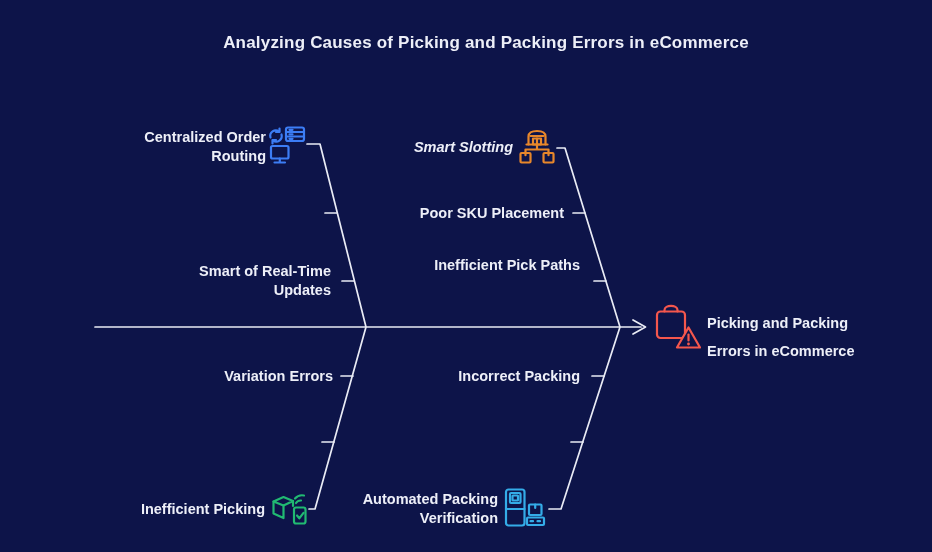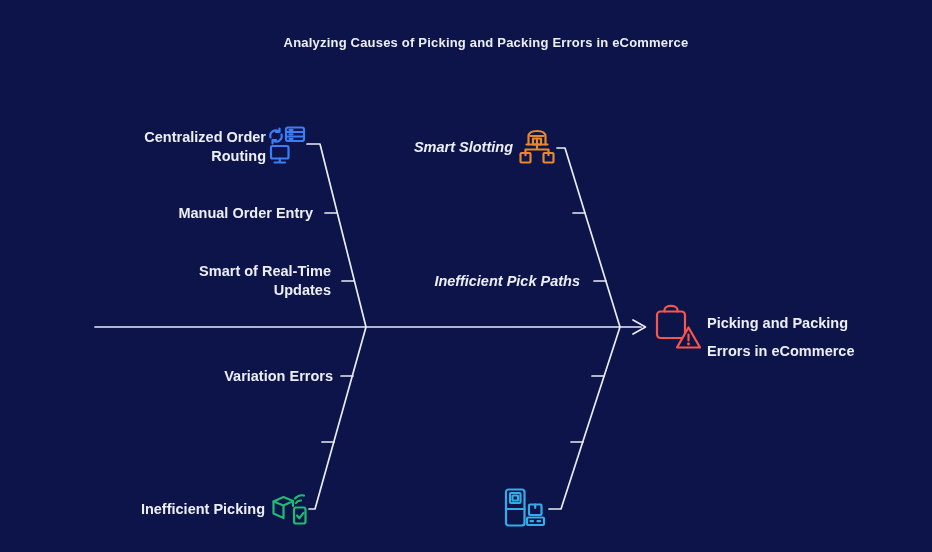--- a/index.html
+++ b/index.html
@@ -3,41 +3,41 @@
 <meta charset="utf-8">
 <style>
   html,body { margin:0; padding:0; background:#060b33; }
   .canvas {
     position:relative; width:932px; height:552px; overflow:hidden;
     background: var(--c-background, #0D1449);
     font-family: "Liberation Sans", sans-serif;
   }
   .title {
     position:absolute; left:186px; top:31px; width:600px; margin:0;
-    text-align:center; font-size:13px; line-height:24px; font-weight:700;
+    text-align:center; font-size:17px; line-height:24px; font-weight:700;
     color: var(--c-text, #F0F2FA); letter-spacing:0.2px;
   }
   .lines { position:absolute; left:0; top:0; }
   .lines path {
     stroke: var(--c-line, #E9EBF5); stroke-width:1.7; fill:none;
     stroke-linecap:round; stroke-linejoin:round;
   }
   .lbl {
     position:absolute; font-weight:700; font-size:14.5px; line-height:19px;
     color: var(--c-text, #E9EBF7); text-align:right;
   }
   .lbl-centralized { right:666px; top:128px; width:140px; }
   .lbl-manual      { right:619px; top:204px; width:175px; }
   .lbl-lack        { right:601px; top:262px; width:150px; }
   .lbl-variation   { right:599px; top:367px; width:170px; }
   .lbl-skumis      { right:620px; top:433px; width:170px; }
   .lbl-intelligent { right:667px; top:500px; width:170px; }
   .lbl-smart       { right:419px; top:138px; width:170px;font-style:italic; }
   .lbl-poor        { right:368px; top:204px; width:190px; }
-  .lbl-inefficient { right:352px; top:272px; width:190px;font-style:italic; }
+  .lbl-inefficient { right:352px; top:256px; width:190px; }
   .lbl-incorrect   { right:352px; top:367px; width:190px; }
   .lbl-missed      { right:368px; top:433px; width:170px; }
   .lbl-automated   { right:434px; top:490px; width:168px; }
   .lbl-effect      { left:707px; top:309px; width:170px; text-align:left; line-height:28px; }
   .ic { position:absolute; }
   .ic * { fill:none; stroke-width:2.2; stroke-linecap:round; stroke-linejoin:round; }
   .ic .mask { fill: var(--c-background, #0D1449); }
   .ic-blue   { left:267px; top:126px; stroke: var(--c-blue, #3C7DF5); }
   .ic-orange { left:518px; top:128px; stroke: var(--c-orange, #E8872B); }
   .ic-green  { left:270px; top:490px; stroke: var(--c-green, #21BA72); }
@@ -72,48 +72,50 @@
     <path d="M3.5 11.5 A5.5 5.5 0 0 1 12 5.5"></path>
     <path d="M12.5 2.5 V6 H9"></path>
     <path d="M14.5 8.5 A5.5 5.5 0 0 1 6 14.5"></path>
     <path d="M5.5 17.5 V14 H9"></path>
     <rect x="19" y="1.5" width="18" height="13.5" rx="2"></rect>
     <path d="M19 6 H37 M19 10.5 H37"></path>
     <path d="M22.5 3.8 h3 M22.5 8.3 h3 M22.5 12.8 h3"></path>
     <rect x="4" y="20" width="17.5" height="12.5" rx="1.5"></rect>
     <path d="M12.8 32.5 V36 M7.5 36.5 H18"></path>
   </svg>
-  <div class="lbl lbl-manual">Manual Order Entry</div>
   <div class="lbl lbl-lack">Smart of Real-Time Updates</div>
 
   <div class="lbl lbl-smart">Smart Slotting</div>
   <svg class="ic ic-orange" width="38" height="38" viewBox="0 0 38 38">
     <path d="M10.5 16.5 V8.5 C10.5 5 13.5 3 19 3 C24.5 3 27.5 5 27.5 8.5 V16.5"></path>
     <path d="M12.5 8 H25.5"></path>
     <rect x="15" y="10.5" width="8" height="6"></rect>
     <path d="M19 10.5 V16.5"></path>
     <path d="M8.5 16.5 H29.5"></path>
     <path d="M19 16.5 V21.5 M7.5 21.5 H30.5 M7.5 21.5 V25 M30.5 21.5 V25"></path>
     <rect x="2.5" y="25" width="10" height="9.5" rx="1"></rect>
     <rect x="25.5" y="25" width="10" height="9.5" rx="1"></rect>
     <path d="M7.5 25 v2.2 M30.5 25 v2.2"></path>
   </svg>
+  <div class="lbl lbl-poor">Poor SKU Placement</div>
   <div class="lbl lbl-inefficient">Inefficient Pick Paths</div>
 
   <div class="lbl lbl-variation">Variation Errors</div>
   <div class="lbl lbl-intelligent">Inefficient Picking</div>
   <svg class="ic ic-green" width="38" height="38" viewBox="0 0 38 38">
     <path d="M3.5 11.5 L13.5 7 L23 11 L13.5 15.5 Z"></path>
     <path d="M3.5 11.5 V23.5 L13.5 28 V15.5 M23 11 V16"></path>
     <path d="M26 13 A5.5 5.5 0 0 1 31 10.5"></path>
     <path d="M25 8.5 A9.5 9.5 0 0 1 34 5.5"></path>
     <rect class="mask" x="24" y="17.5" width="11.5" height="16" rx="2"></rect>
     <path d="M27 25.5 l2.3 2.8 4.2 -5.5"></path>
   </svg>
 
+  <div class="lbl lbl-incorrect">Incorrect Packing</div>
+  <div class="lbl lbl-automated">Automated Packing Verification</div>
   <svg class="ic ic-cyan" width="44" height="42" viewBox="0 0 44 42">
     <rect x="3" y="1.5" width="18.5" height="36" rx="2.5"></rect>
     <rect x="7" y="5" width="10.5" height="10" rx="1"></rect>
     <rect x="9.5" y="7.5" width="5.5" height="5" rx="0.5"></rect>
     <path d="M3 21 H21.5"></path>
     <rect class="mask" x="26" y="16.5" width="12.5" height="10.5" rx="1"></rect>
     <path d="M32.2 16.5 V20"></path>
     <rect class="mask" x="24" y="29.5" width="17" height="7.5" rx="1"></rect>
     <path d="M27.5 33.2 h2.5 M34.5 33.2 h2.5"></path>
   </svg>

